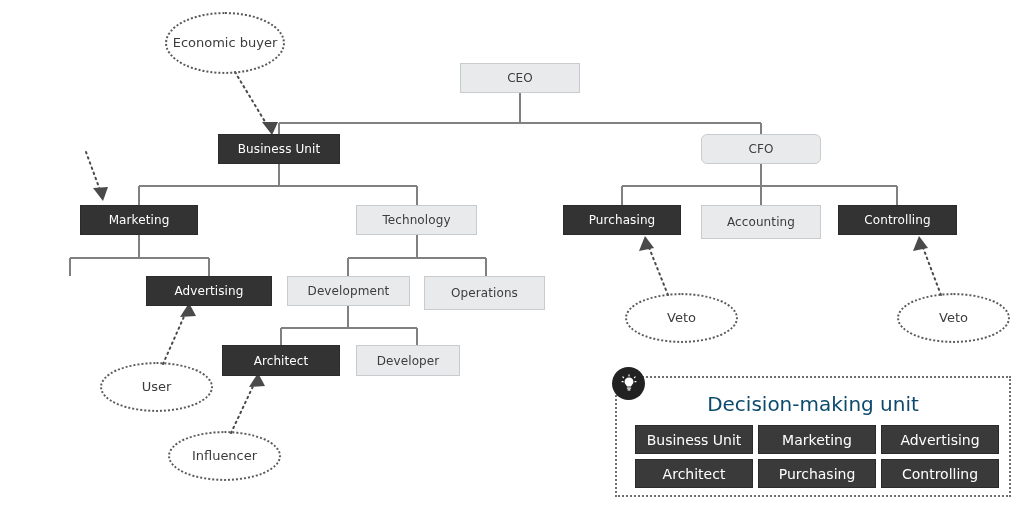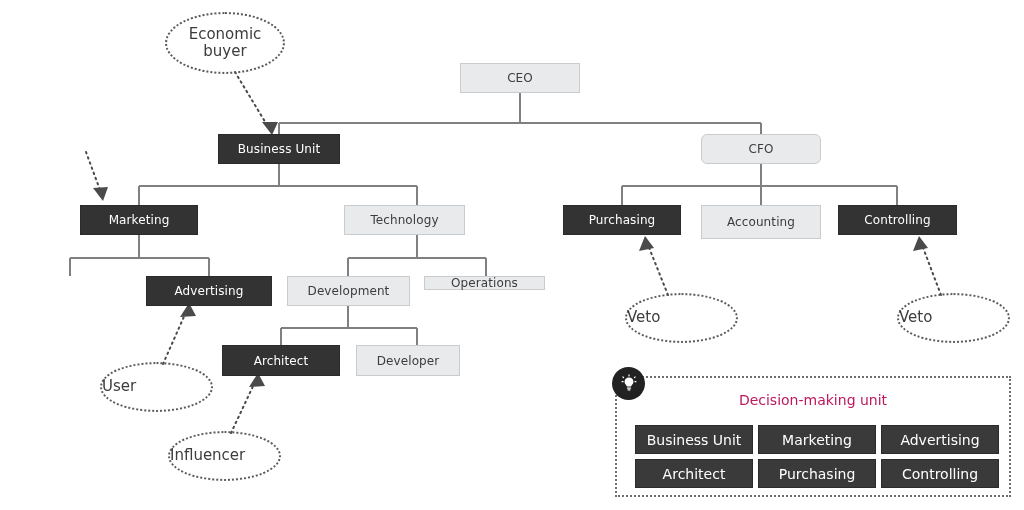--- a/index.html
+++ b/index.html
@@ -43,48 +43,49 @@
   .node.dark {
     background: #333333;
     border: 1px solid #2b2b2b;
     color: #ffffff;
   }
   .bubble {
     position: absolute;
     box-sizing: border-box;
     display: flex;
     align-items: center;
+    justify-content: center;
     text-align: center;
     border: 2px dotted #5a5a5a;
     border-radius: 50%;
     background: transparent;
     color: #3c3c3c;
-    font-size: 15px;
+    font-size: 13px;
     line-height: 1.15;
     z-index: 3;
   }
   #legend {
     position: absolute;
     left: 615px;
     top: 376px;
     width: 396px;
     height: 121px;
     box-sizing: border-box;
     border: 2px dotted #6e6e6e;
     background: #ffffff;
     z-index: 4;
   }
   #legend-title {
     position: absolute;
     left: 0;
     right: 0;
     top: 14px;
     text-align: center;
-    font-size: 14px;
-    color: #be185d;
+    font-size: 20px;
+    color: #0c4a6e;
   }
   #legend-grid {
     position: absolute;
     left: 18px;
     top: 47px;
     display: grid;
     grid-template-columns: repeat(3, 118px);
     grid-template-rows: repeat(2, 29px);
     gap: 5px 5px;
   }
@@ -179,21 +180,21 @@
   </div>
 
   <div class="node light" style="left:701px; top:134px; width:120px; height:30px;border-radius:6px;">
     <span>CFO</span>
   </div>
 
   <div class="node dark" style="left:80px; top:205px; width:118px; height:30px;">
     <span>Marketing</span>
   </div>
 
-  <div class="node light" style="left:344px; top:205px; width:121px; height:30px;">
+  <div class="node light" style="left:356px; top:205px; width:121px; height:30px;">
     <span>Technology</span>
   </div>
 
   <div class="node dark" style="left:563px; top:205px; width:118px; height:30px;">
     <span>Purchasing</span>
   </div>
 
   <div class="node light" style="left:701px; top:205px; width:120px; height:34px;">
     <span>Accounting</span>
   </div>
@@ -204,21 +205,21 @@
 
 
   <div class="node dark" style="left:146px; top:276px; width:126px; height:30px;">
     <span>Advertising</span>
   </div>
 
   <div class="node light" style="left:287px; top:276px; width:123px; height:30px;">
     <span>Development</span>
   </div>
 
-  <div class="node light" style="left:424px; top:276px; width:121px; height:14px;">
+  <div class="node light" style="left:424px; top:276px; width:121px; height:34px;">
     <span>Operations</span>
   </div>
 
   <div class="node dark" style="left:222px; top:345px; width:118px; height:31px;">
     <span>Architect</span>
   </div>
 
   <div class="node light" style="left:356px; top:345px; width:104px; height:31px;">
     <span>Developer</span>
   </div>

